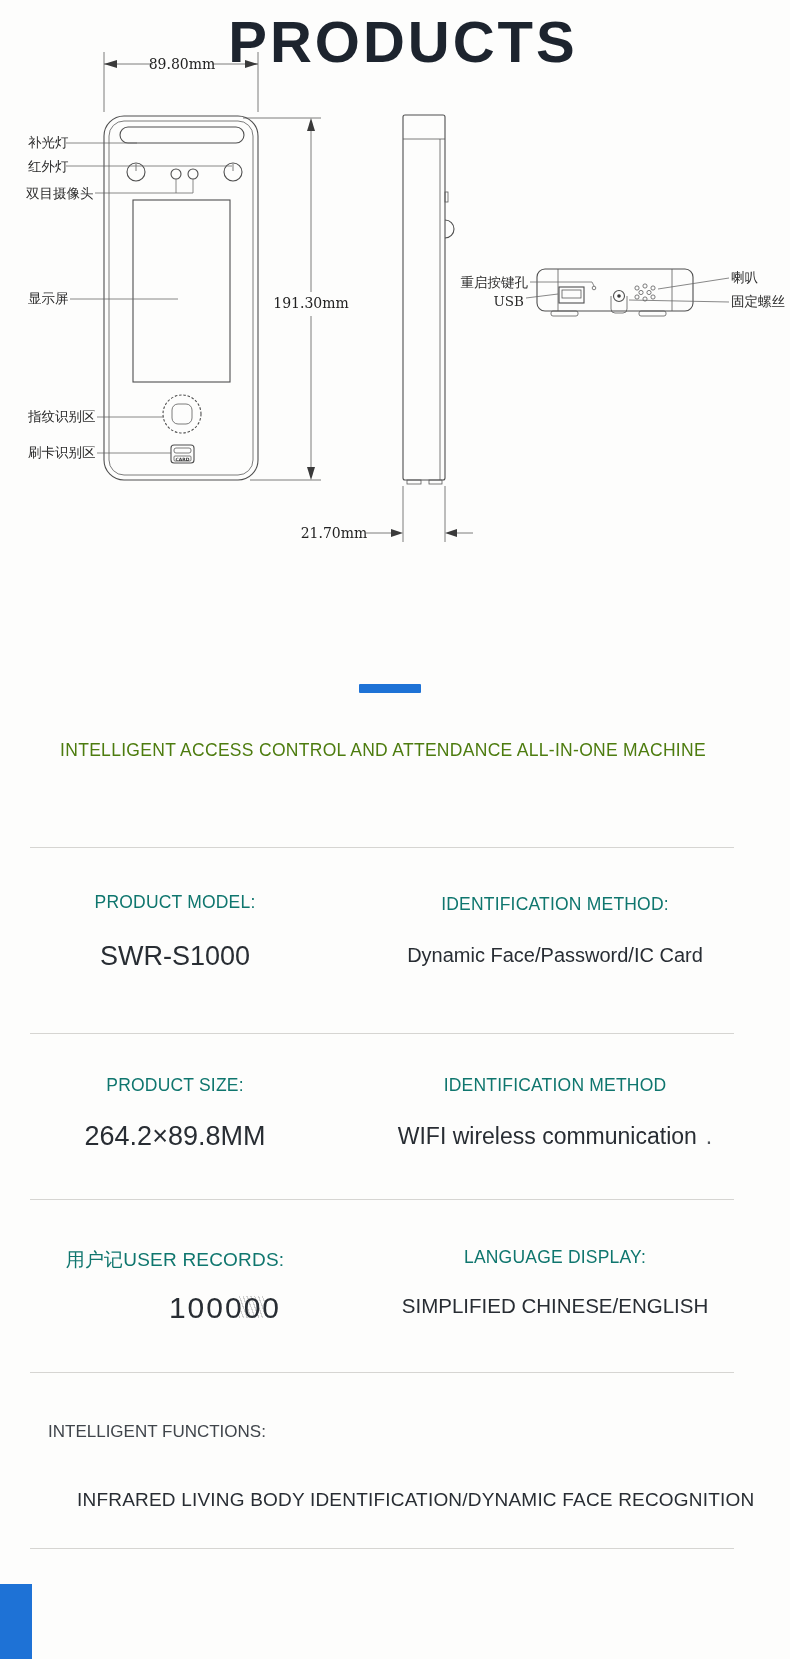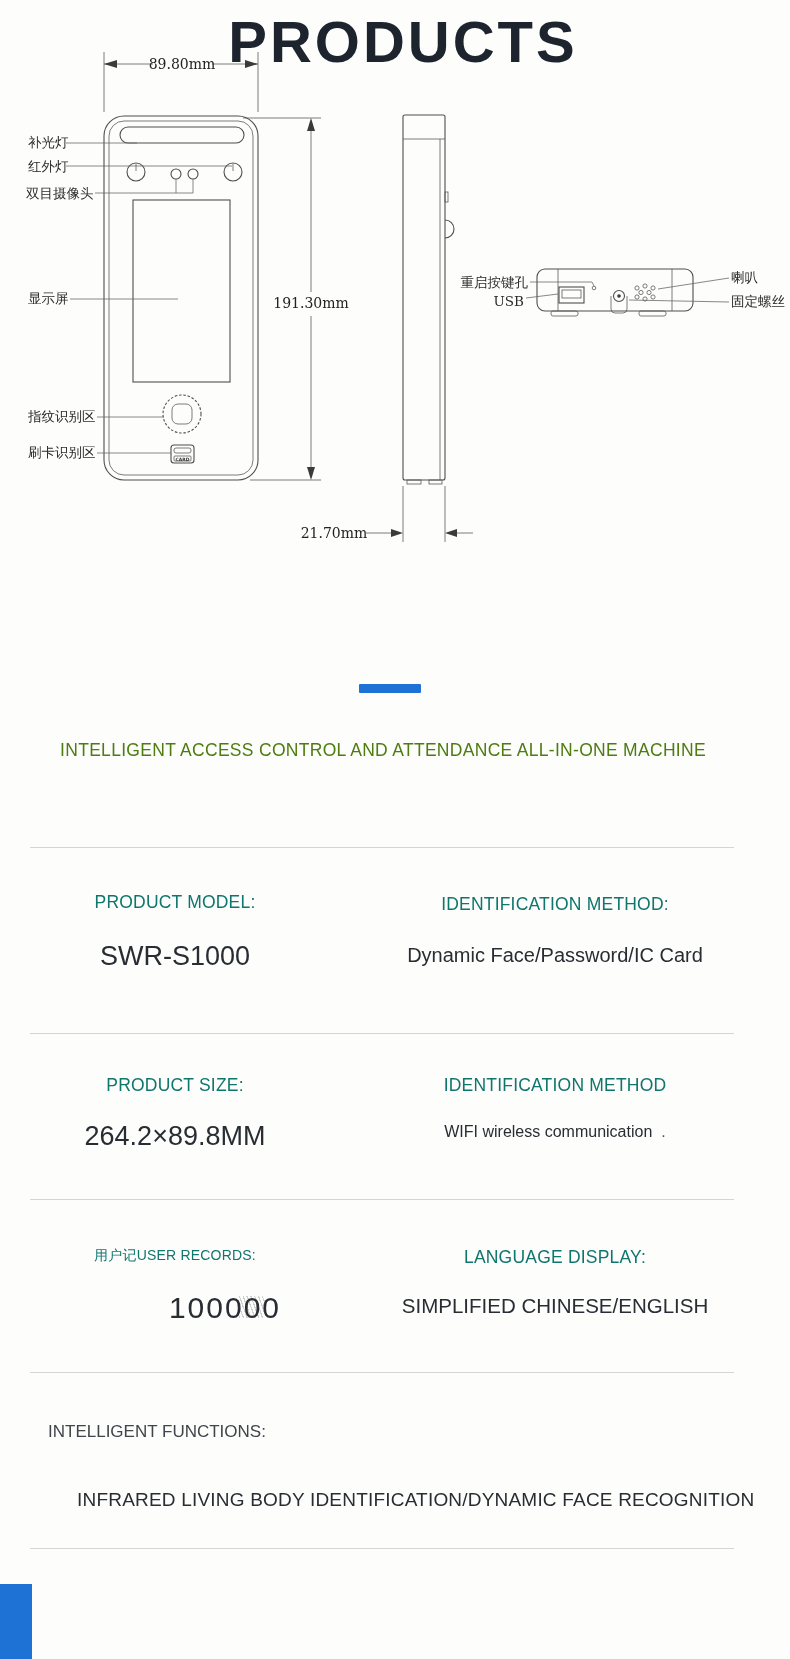--- a/index.html
+++ b/index.html
@@ -186,27 +186,27 @@
   <div class="spec-label col-l" style="top:892px">PRODUCT MODEL:</div>
   <div class="spec-value col-l v-big" style="top:941px">SWR-S1000</div>
   <div class="spec-label col-r" style="top:894px">IDENTIFICATION METHOD:</div>
   <div class="spec-value col-r" style="top:944px">Dynamic Face/Password/IC Card</div>
 
   <div class="hr" style="top:1033px"></div>
 
   <div class="spec-label col-l" style="top:1075px">PRODUCT SIZE:</div>
   <div class="spec-value col-l v-big" style="top:1121px">264.2×89.8MM</div>
   <div class="spec-label col-r" style="top:1075px">IDENTIFICATION METHOD</div>
-  <div class="spec-value col-r" style="top:1123px; font-size:16px">
+  <div class="spec-value col-r" style="top:1123px; font-size:23px">
     <span>WIFI wireless communication</span><span class="tdot">.</span>
   </div>
 
   <div class="hr" style="top:1199px"></div>
 
-  <div class="spec-label col-l" style="top:1247px; font-size:14px">用户记USER RECORDS:</div>
+  <div class="spec-label col-l" style="top:1247px; font-size:19px">用户记USER RECORDS:</div>
   <div class="spec-value v-num" style="top:1291px; left:60px; width:330px">
     <span class="num-wrap">
       <span>100000</span>
       <span class="hatch"></span>
     </span>
   </div>
   <div class="spec-label col-r" style="top:1247px">LANGUAGE DISPLAY:</div>
   <div class="spec-value col-r" style="top:1294px; font-size:20.5px">SIMPLIFIED CHINESE/ENGLISH</div>
 
   <div class="hr" style="top:1372px"></div>

